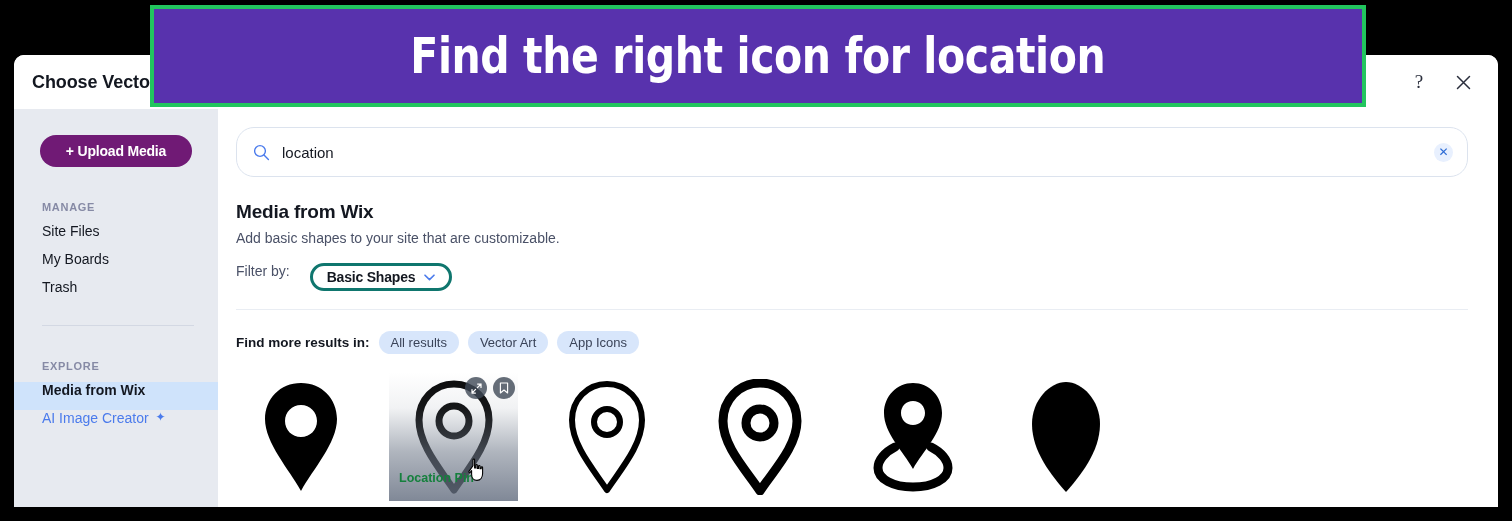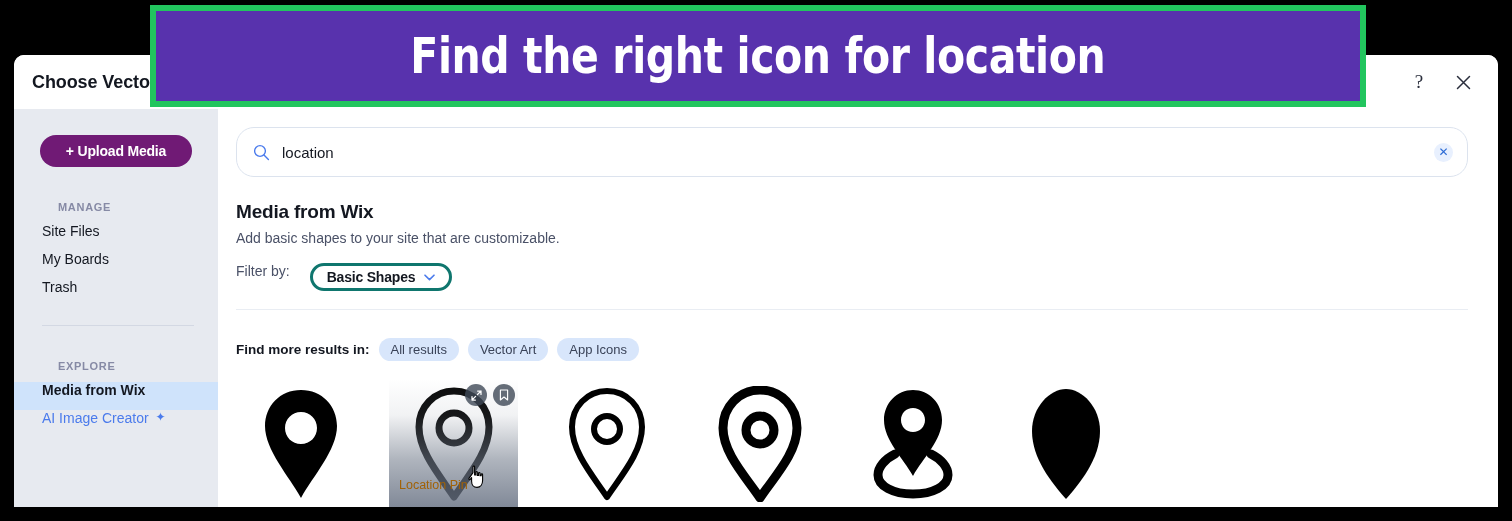--- a/index.html
+++ b/index.html
@@ -108,21 +108,20 @@
 
   .nav-section-label {
     font-size: 11px;
     font-weight: bold;
     letter-spacing: 0.7px;
     color: #868aa5;
     padding-left: 28px;
     margin-top: 34px;
     margin-bottom: 10px;
     text-transform: uppercase;
-    margin-left: 16px;
   }
 
   .nav-item {
     display: flex;
     align-items: flex-start;
     gap: 7px;
     height: 28px;
     padding-left: 28px;
     font-size: 14px;
     color: #131720;
@@ -242,21 +241,21 @@
   .divider {
     height: 1px;
     background: #e9edf3;
     margin-top: 18px;
   }
 
   .more-row {
     display: flex;
     align-items: center;
     gap: 9px;
-    margin-top: 28px;
+    margin-top: 21px;
   }
 
   .more-label { font-size: 13.5px; font-weight: bold; color: #131720; }
 
   .tag {
     height: 23px;
     border-radius: 12px;
     background: #d8e6fb;
     color: #3a4358;
     font-size: 13px;
@@ -294,22 +293,22 @@
     inset: 0;
     background: linear-gradient(to bottom, rgba(255,255,255,0) 0%, rgba(120,130,145,0.10) 28%, rgba(110,120,136,0.55) 62%, rgba(100,110,128,0.82) 100%);
     pointer-events: none;
   }
 
   .tile-caption {
     position: absolute;
     left: 10px;
     bottom: 16px;
     font-size: 12.5px;
-    font-weight: normal;
-    color: #a16207;
+    font-weight: bold;
+    color: #15803d;
     z-index: 3;
   }
 
   .tile-actions {
     position: absolute;
     top: 5px;
     right: 3px;
     display: flex;
     gap: 6px;
     z-index: 4;
@@ -336,21 +335,21 @@
   }
 
   
   .banner {
     position: absolute;
     left: 150px;
     top: 5px;
     width: 1216px;
     height: 102px;
     background: #5832ad;
-    border: 6px solid #22c55e;
+    border: 4px solid #22c55e;
     display: flex;
     align-items: center;
     justify-content: center;
     z-index: 50;
   }
 
   .banner-text {
     color: #ffffff;
     font-size: 50px;
     font-weight: bold;

